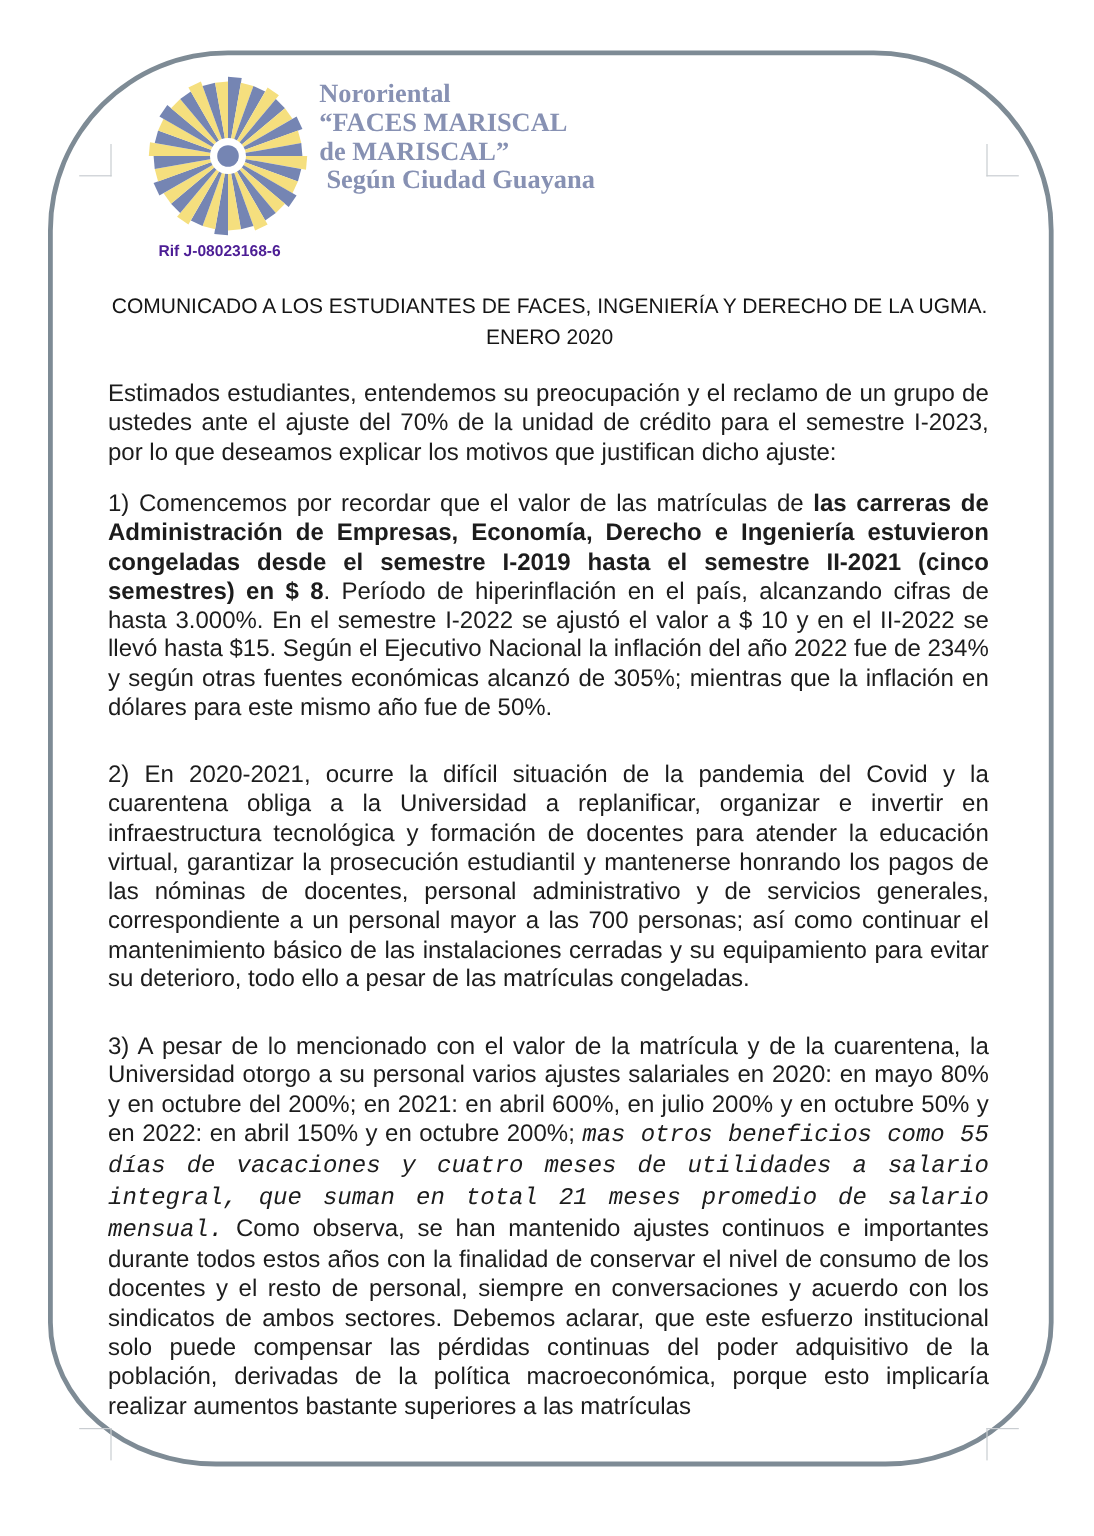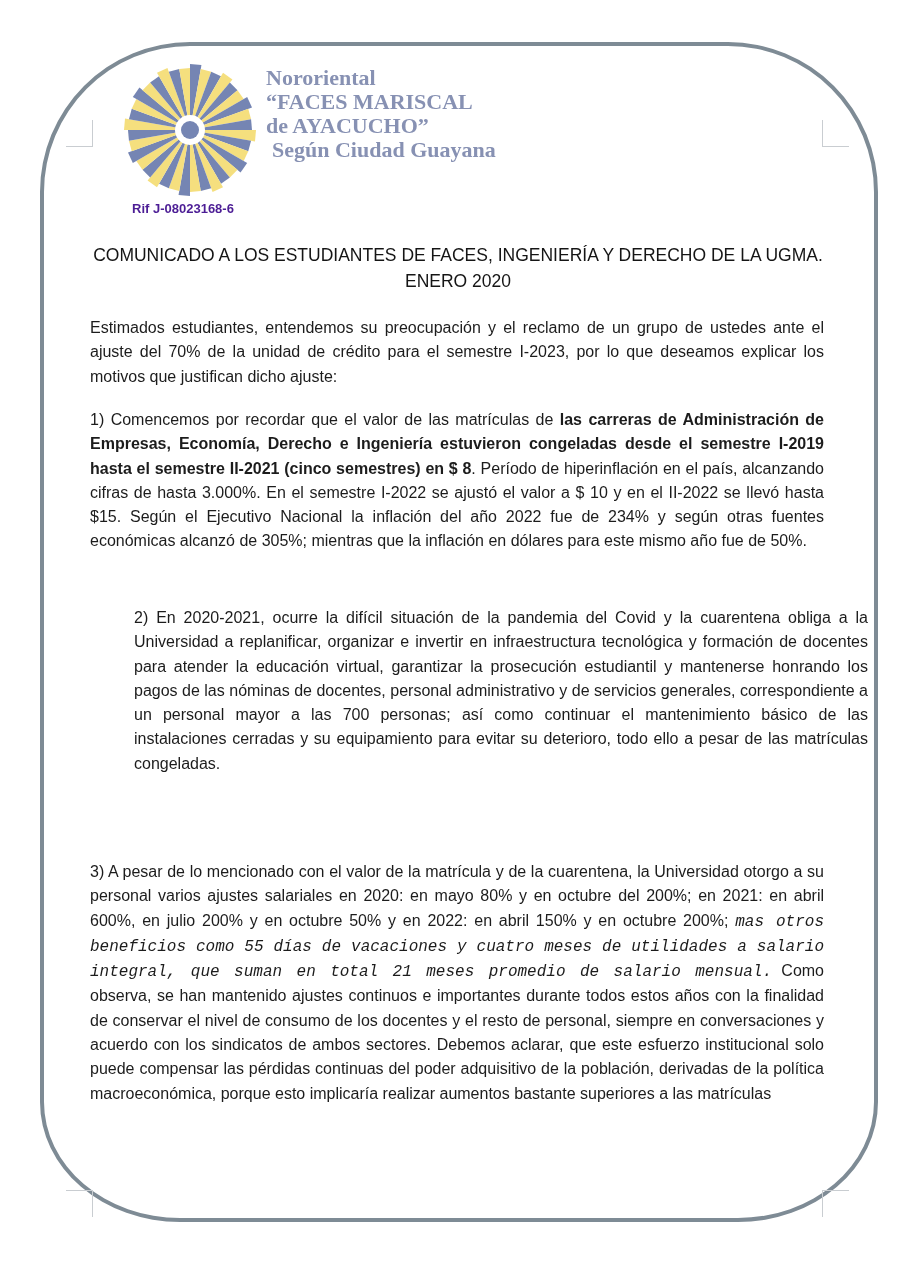--- a/index.html
+++ b/index.html
@@ -24,25 +24,25 @@
   .uni-name div { white-space: nowrap; }
   .uni-name .nucleo { padding-left: 6px; }
   .rif { position: absolute; left: 132px; top: 201px; font-size: 13px; color: #4c1d95; font-weight: bold; }
 
   .title {
     position: absolute; left: 92px; top: 242px; width: 732px; text-align: center;
     font-size: 17.5px; line-height: 26px; color: #151515; font-weight: 500;
   }
   .body-text {
     position: absolute; left: 90px; width: 734px;
-    font-size: 16px; line-height: 24.3px; color: #1c1c1c; text-align: justify;
+    font-size: 20px; line-height: 24.3px; color: #1c1c1c; text-align: justify;
   }
   .p-intro { top: 316px; }
   .p1 { top: 408px; }
-  .p2 { top: 606px; margin-left: 44px; }
+  .p2 { top: 634px; }
   .p3 { top: 860px; }
   b { font-weight: bold; }
   i { font-style: italic; font-family: Liberation Mono, monospace; }
 </style>
 </head>
 <body>
 
 <div class="frame"></div>
 <div class="crop-mark cm-tl"></div>
 <div class="crop-mark cm-tr"></div>
@@ -86,21 +86,21 @@
     <path d="M12.124355652982137,-7.000000000000006 L57.15767664977293,-33.00000000000003 L62.019712971869936,-22.573329459494182 L13.155696691002714,-4.788282006559372 Z" fill="#7585b3"></path>
     <path d="M13.155696691002714,-4.788282006559372 L58.2609424887263,-21.205248886191505 L61.058080686756895,-10.766187015349685 L13.787308542170912,-2.4310744873370256 Z" fill="#f5df7e"></path>
     <path d="M13.787308542170912,-2.4310744873370256 L61.058080686756895,-10.766187015349685 L62,-1.518562030942718e-14 L14,-3.429011037612589e-15 Z" fill="#7585b3"></path>
     <circle r="15" fill="#ffffff"></circle>
     <circle r="9" fill="#7585b3"></circle>
   </svg>
 
 <div class="uni-name">
   <div>Nororiental</div>
   <div>“FACES MARISCAL</div>
-  <div>de AYACUCHO”</div>
+  <div>de MARISCAL”</div>
   <div class="nucleo">Según Ciudad Guayana</div>
 </div>
 <div class="rif">Rif J-08023168-6</div>
 
 <div class="title">COMUNICADO A LOS ESTUDIANTES DE FACES, INGENIERÍA Y DERECHO DE LA UGMA. ENERO 2020</div>
 
 <div class="body-text p-intro">Estimados estudiantes, entendemos su preocupación y el reclamo de un grupo de ustedes ante el ajuste del 70% de la unidad de crédito para el semestre I-2023, por lo que deseamos explicar los motivos que justifican dicho ajuste:</div>
 
 <div class="body-text p1"><span>1) Comencemos por recordar que el valor de las matrículas de </span><b>las carreras de Administración de Empresas, Economía, Derecho e Ingeniería  estuvieron congeladas desde el semestre I-2019 hasta el semestre II-2021 (cinco semestres) en $ 8</b><span>. Período de hiperinflación en el país, alcanzando cifras de hasta 3.000%. En el semestre I-2022 se ajustó el valor  a $ 10 y en el II-2022 se llevó hasta $15. Según el Ejecutivo Nacional la inflación del año 2022 fue de 234% y según otras fuentes económicas alcanzó de 305%; mientras que la inflación en dólares para este mismo año fue de 50%.</span></div>
 

